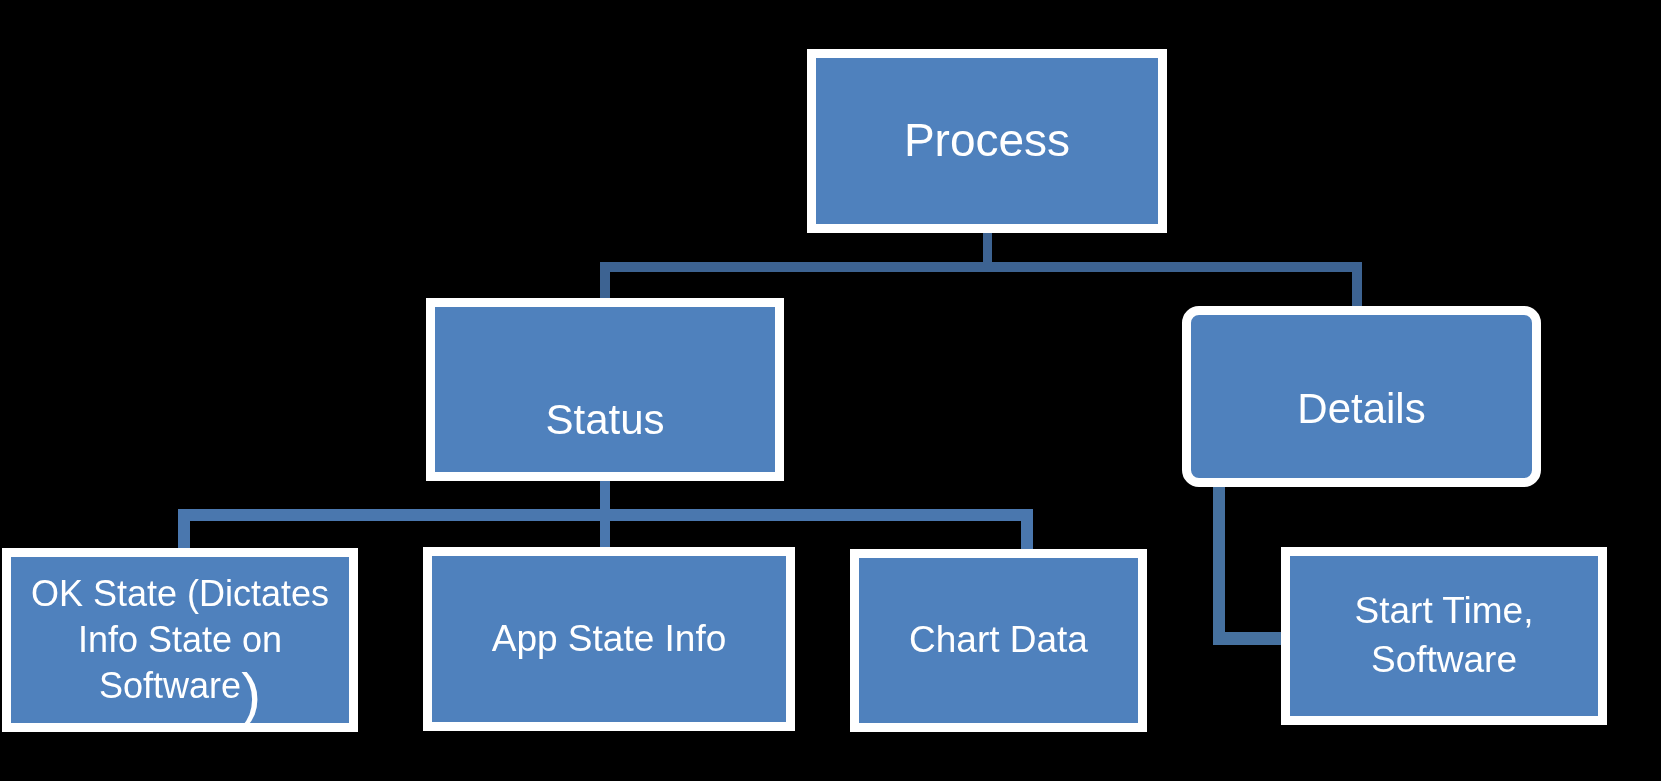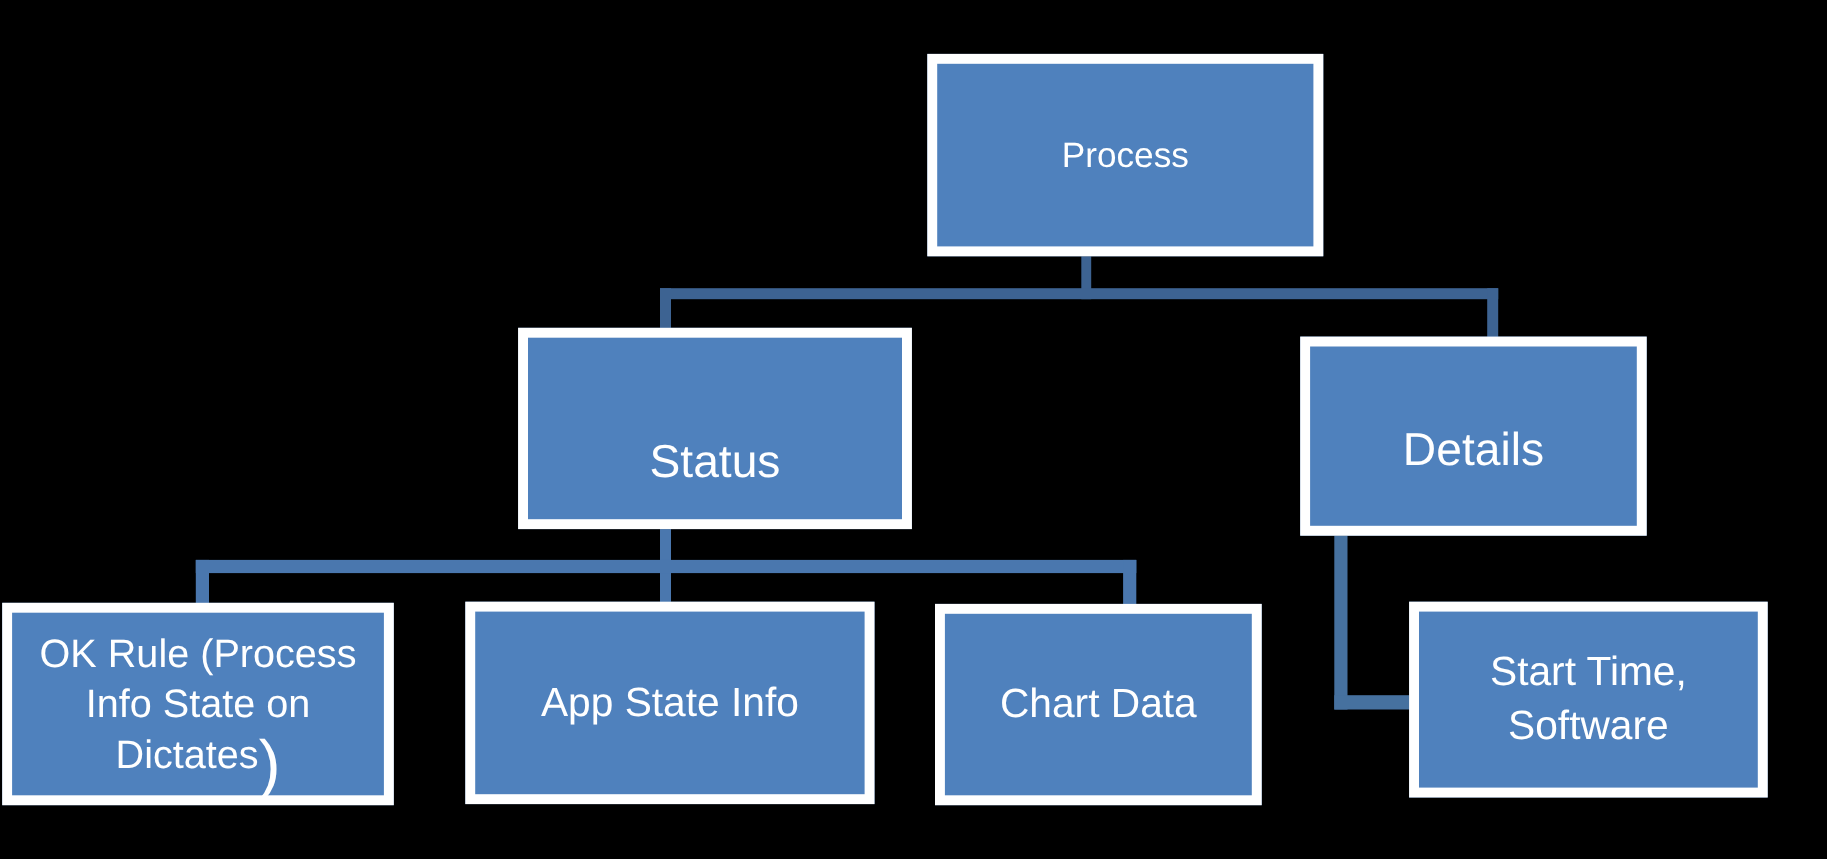--- a/index.html
+++ b/index.html
@@ -47,25 +47,25 @@
     border: 9px solid #FFFFFF;
     color: #FFFFFF;
     display: flex;
     flex-direction: column;
     align-items: center;
     justify-content: center;
     text-align: center;
     line-height: 1.25;
   }
 
-  #box-process    { left: 807px;  top: 49px;  width: 360px; height: 184px; font-size: 32px; margin-left: 36px; }
+  #box-process    { left: 807px;  top: 49px;  width: 360px; height: 184px; font-size: 46px; }
   #box-status     { left: 426px;  top: 298px; width: 358px; height: 183px; font-size: 42px;
-                    justify-content: flex-end; padding-bottom: 26px; margin-left: 45px; }
-  #box-details    { left: 1182px; top: 306px; width: 315px; height: 181px; font-size: 42px;
-                    padding-top: 25px; }
+                    justify-content: flex-end; padding-bottom: 26px; }
+  #box-details    { left: 1182px; top: 306px; width: 359px; height: 181px; font-size: 42px;
+                    padding-top: 25px; border-radius: 17px; }
   #box-okrule     { left: 2px;    top: 548px; width: 356px; height: 184px; font-size: 36px; line-height: 1.28; }
   #box-appstatus  { left: 423px;  top: 547px; width: 372px; height: 184px; font-size: 37px; }
   #box-chartdata  { left: 850px;  top: 549px; width: 297px; height: 183px; font-size: 37px; }
   #box-starttime  { left: 1281px; top: 547px; width: 326px; height: 178px; font-size: 37px; line-height: 1.32; }
 
   .line { display: block; }
 
   .big-paren {
     font-size: 1.65em;
     line-height: 0;
@@ -97,23 +97,23 @@
 
   <div class="box" id="box-status">
     <span class="line">Status</span>
   </div>
 
   <div class="box" id="box-details">
     <span class="line">Details</span>
   </div>
 
   <div class="box" id="box-okrule">
-    <span class="line">OK Rule (Process</span>
+    <span class="line">OK State (Dictates</span>
     <span class="line">Info State on</span>
-    <span class="line"><span>Dictates</span><span class="big-paren">)</span></span>
+    <span class="line"><span>Software</span><span class="big-paren">)</span></span>
   </div>
 
   <div class="box" id="box-appstatus">
     <span class="line">App State Info</span>
   </div>
 
   <div class="box" id="box-chartdata">
     <span class="line">Chart Data</span>
   </div>
 

